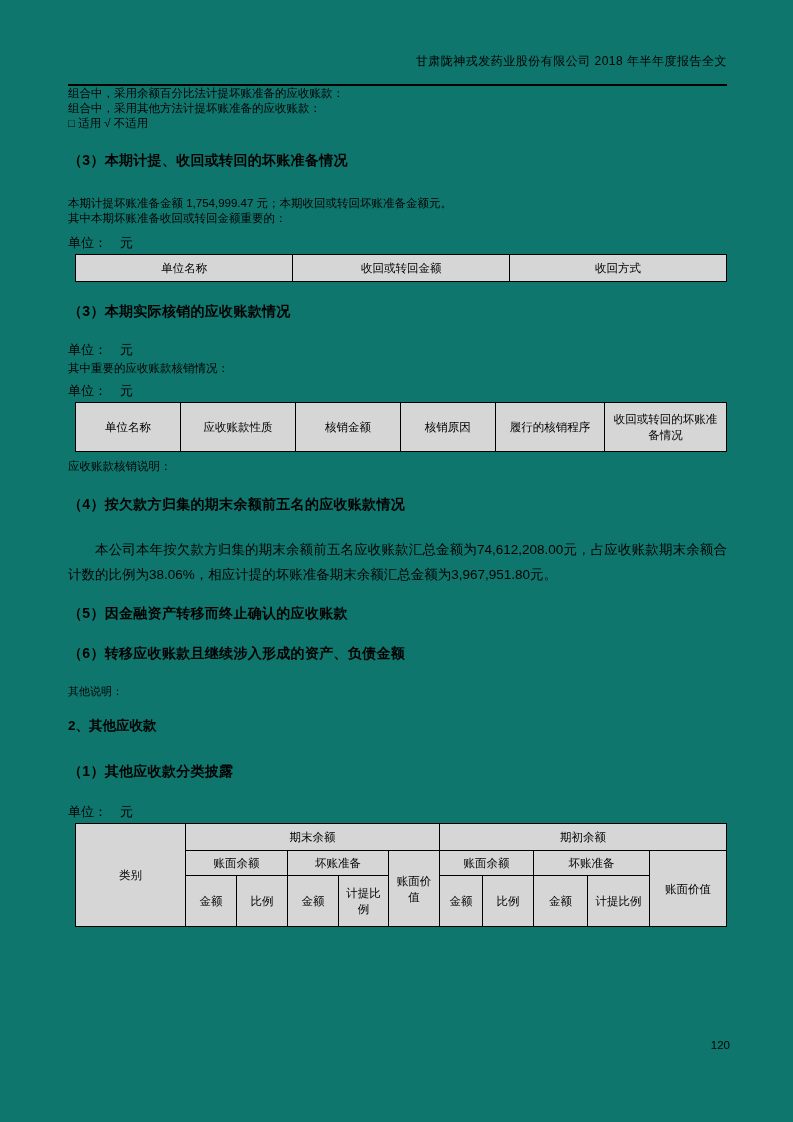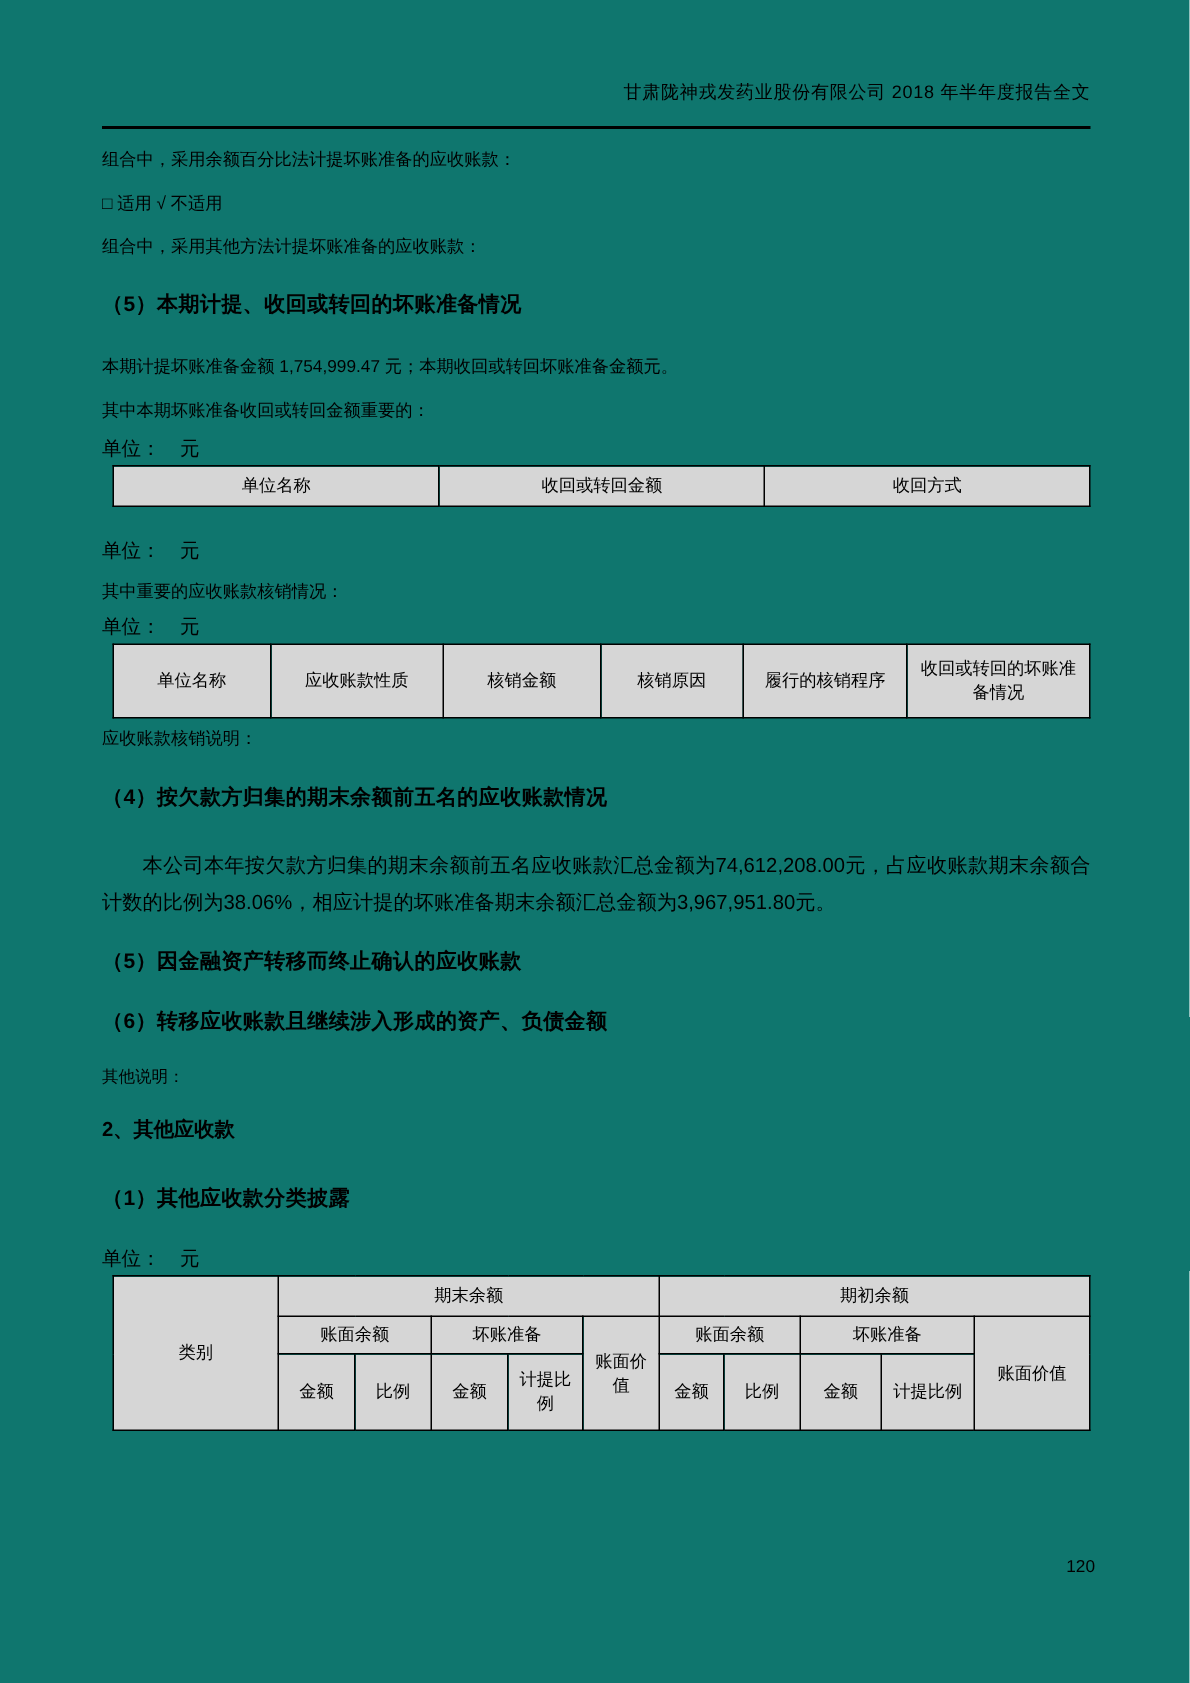--- a/index.html
+++ b/index.html
@@ -19,21 +19,21 @@
     padding-bottom: 15px;
     border-bottom: 2px solid #000000;
     text-align: right;
     font-size: 12px;
     line-height: 16px;
     letter-spacing: 0.5px;
   }
   .content { padding: 0 66px 0 68px; }
 
   .b  { font-size: 11.5px; line-height: 15px; margin: 0; }
-  .mt10 { margin-top: 14px; }
+  .mt10 { margin-top: 0; }
 
   .sec-heading {
     font-size: 14px;
     line-height: 19px;
     font-weight: bold;
     margin: 0;
     letter-spacing: 0.3px;
   }
   .num-heading {
     font-size: 13.5px;
@@ -92,24 +92,24 @@
 
 <div class="page">
 
   <div class="doc-header">
     <span>甘肃陇神戎发药业股份有限公司 2018 年半年度报告全文</span>
   </div>
 
   <div class="content">
 
     <p class="b mt10">组合中，采用余额百分比法计提坏账准备的应收账款：</p>
+    <p class="b mt10">组合中，采用其他方法计提坏账准备的应收账款：</p>
     <p class="b mt10">□ 适用 √ 不适用</p>
-    <p class="b mt10">组合中，采用其他方法计提坏账准备的应收账款：</p>
-
-    <h3 class="sec-heading" style="margin-top:20px;">（5）本期计提、收回或转回的坏账准备情况</h3>
+
+    <h3 class="sec-heading" style="margin-top:20px;">（3）本期计提、收回或转回的坏账准备情况</h3>
 
     <p class="b" style="margin-top:26px;">本期计提坏账准备金额 1,754,999.47 元；本期收回或转回坏账准备金额元。</p>
     <p class="b mt10">其中本期坏账准备收回或转回金额重要的：</p>
 
     <p class="unit" style="margin-top:9px;">单位：　元</p>
 
     <table class="tbl">
       <colgroup>
           <col style="width:33.4%">
           <col style="width:33.3%">
@@ -117,20 +117,21 @@
         </colgroup>
       <tbody>
           <tr class="h27">
         <th>单位名称</th>
         <th>收回或转回金额</th>
         <th>收回方式</th>
       </tr>
     </tbody>
       </table>
 
+    <h3 class="sec-heading" style="margin-top:20px;">（3）本期实际核销的应收账款情况</h3>
 
     <p class="unit" style="margin-top:21px;">单位：　元</p>
 
 
     <p class="b mt10">其中重要的应收账款核销情况：</p>
 
     <p class="unit" style="margin-top:7px;">单位：　元</p>
 
     <table class="tbl">
       <colgroup>

